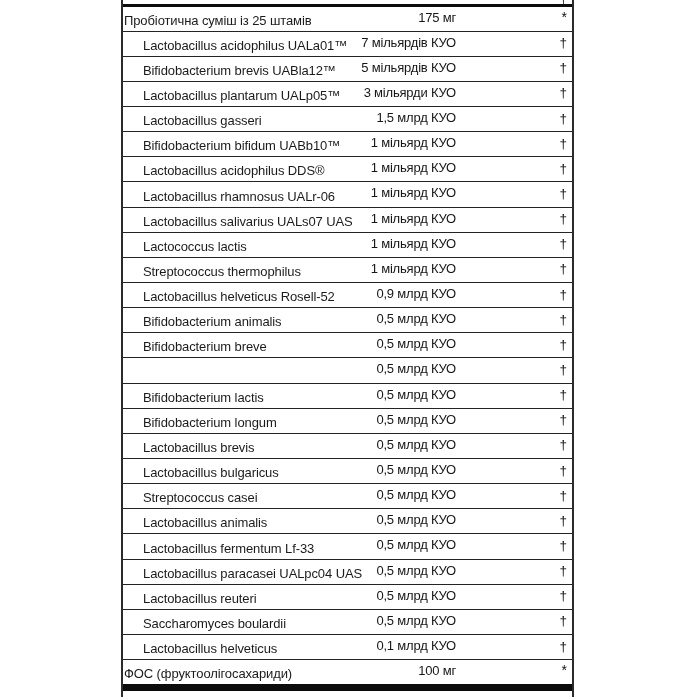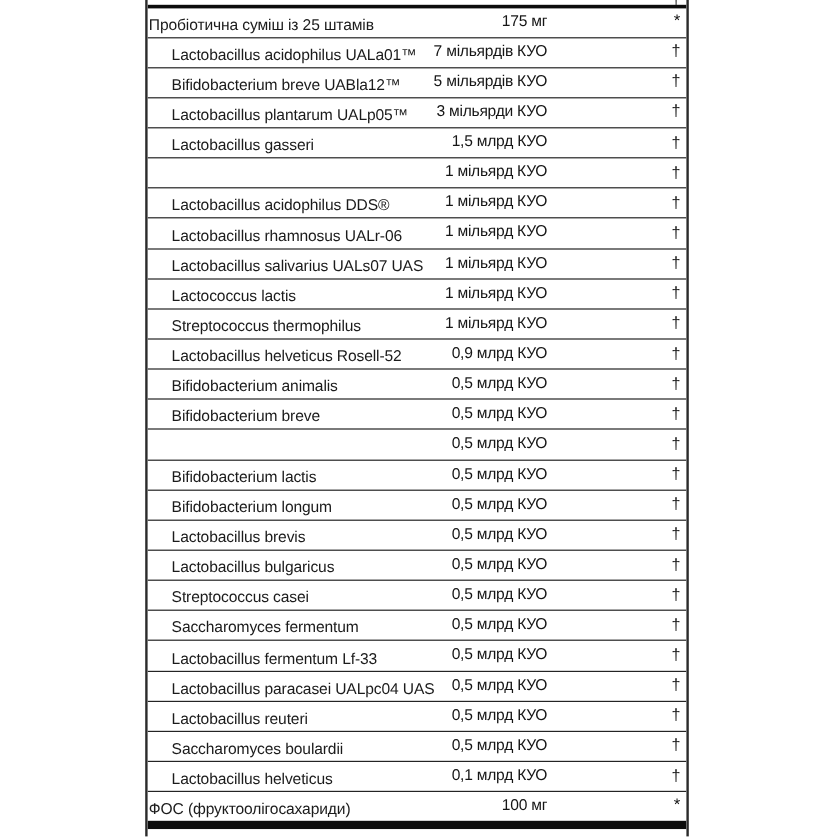--- a/index.html
+++ b/index.html
@@ -55,35 +55,36 @@
           <span class="name">Пробіотична суміш із 25 штамів</span>
           <span class="amount">175 мг</span>
           <span class="symbol ast">*</span>
         </div>
         <div class="row indent">
           <span class="name">Lactobacillus acidophilus UALa01™</span>
           <span class="amount">7 мільярдів КУО</span>
           <span class="symbol dag">†</span>
         </div>
         <div class="row indent">
-          <span class="name">Bifidobacterium breve UABla12™</span>
+          <span class="name">Bifidobacterium brevis UABla12™</span>
           <span class="amount">5 мільярдів КУО</span>
           <span class="symbol dag">†</span>
         </div>
         <div class="row indent">
           <span class="name">Lactobacillus plantarum UALp05™</span>
           <span class="amount">3 мільярди КУО</span>
           <span class="symbol dag">†</span>
         </div>
         <div class="row indent">
           <span class="name">Lactobacillus gasseri</span>
           <span class="amount">1,5 млрд КУО</span>
           <span class="symbol dag">†</span>
         </div>
         <div class="row indent">
+          <span class="name">Bifidobacterium bifidum UABb10™</span>
           <span class="amount">1 мільярд КУО</span>
           <span class="symbol dag">†</span>
         </div>
         <div class="row indent">
           <span class="name">Lactobacillus acidophilus DDS®</span>
           <span class="amount">1 мільярд КУО</span>
           <span class="symbol dag">†</span>
         </div>
         <div class="row indent">
           <span class="name">Lactobacillus rhamnosus UALr-06</span>
@@ -143,21 +144,21 @@
           <span class="name">Lactobacillus bulgaricus</span>
           <span class="amount">0,5 млрд КУО</span>
           <span class="symbol dag">†</span>
         </div>
         <div class="row indent">
           <span class="name">Streptococcus casei</span>
           <span class="amount">0,5 млрд КУО</span>
           <span class="symbol dag">†</span>
         </div>
         <div class="row indent">
-          <span class="name">Saccharomyces fermentum</span>
+          <span class="name">Lactobacillus animalis</span>
           <span class="amount">0,5 млрд КУО</span>
           <span class="symbol dag">†</span>
         </div>
         <div class="row indent">
           <span class="name">Lactobacillus fermentum Lf-33</span>
           <span class="amount">0,5 млрд КУО</span>
           <span class="symbol dag">†</span>
         </div>
         <div class="row indent">
           <span class="name">Lactobacillus paracasei UALpc04 UAS</span>

